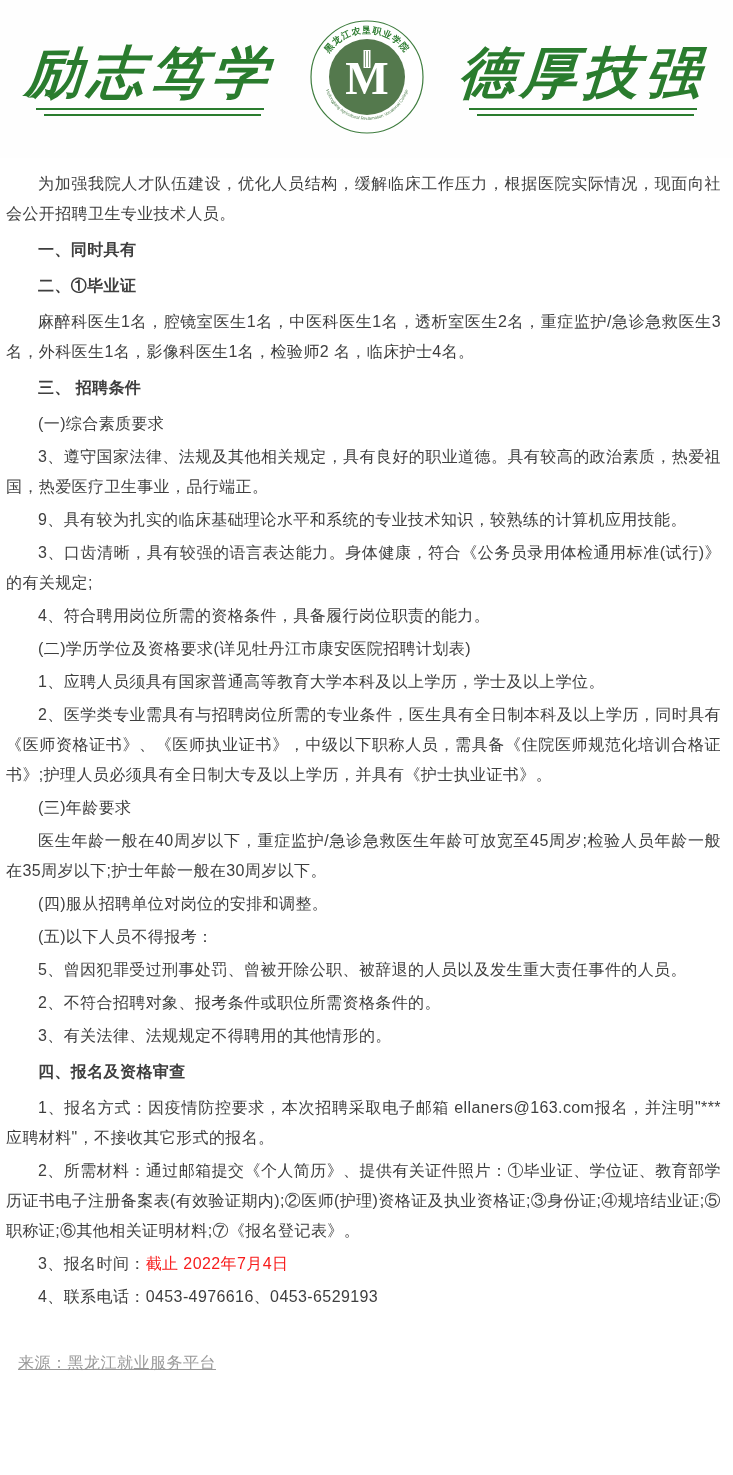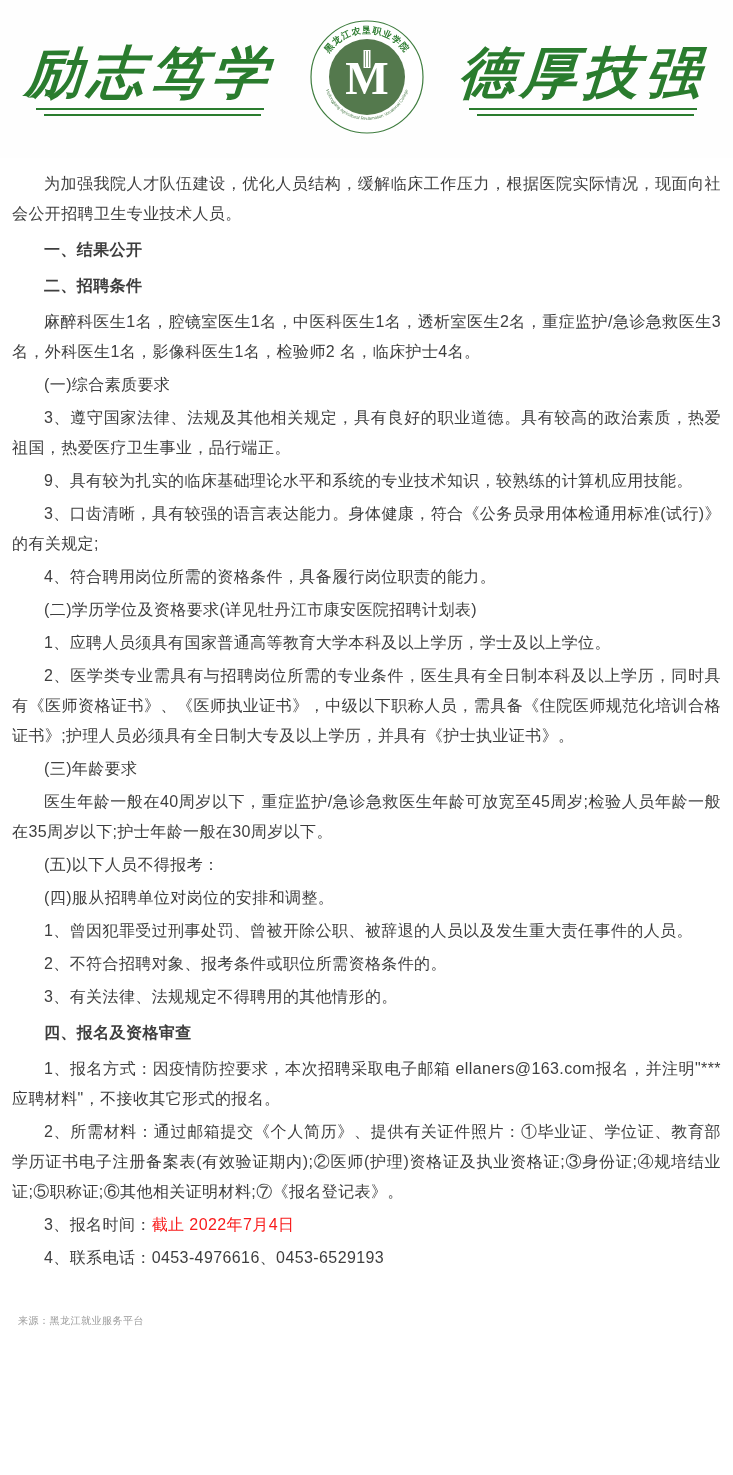--- a/index.html
+++ b/index.html
@@ -41,35 +41,36 @@
     white-space:nowrap;
     line-height:1.1;
     transform:skewX(-4deg);
   }
   .double-line{width:92%;margin-top:5px;}
   .double-line .l1{height:0;border-top:2px solid var(--brand-green);}
   .double-line .l2{height:0;border-top:2px solid var(--brand-green);margin-top:4px;width:95%;transform:translateX(8px);}
   .logo-wrap{flex:0 0 auto;margin:0 6px;}
   
   .article{
-    padding:8px 12px 0 12px;
+    padding:8px 12px 0 6px;
     font-size:16px;
     line-height:30px;
     letter-spacing:0.4px;
     text-align:justify;
   }
   .article p{margin:3px 0;text-indent:2em;}
   .article p.heading{font-weight:bold;margin:6px 0;}
   .red{color:var(--red);}
   
   .footer{
     color:var(--footer-gray);
-    font-size:10px;
+    font-size:16px;
     padding:38px 0 14px 18px;
     letter-spacing:0.5px;
+    text-decoration:underline;
   }
 </style>
 </head>
 <body>
 
 <div class="banner">
   <div class="motto-block">
     <div class="motto">励志笃学</div>
     <div class="double-line">
       <div class="l1"></div>
@@ -102,36 +103,37 @@
     <div class="motto">德厚技强</div>
     <div class="double-line">
       <div class="l1"></div>
         <div class="l2"></div>
     </div>
   </div>
 </div>
 
 <div class="article" id="article">
     <p class="para">为加强我院人才队伍建设，优化人员结构，缓解临床工作压力，根据医院实际情况，现面向社会公开招聘卫生专业技术人员。</p>
-    <p class="heading">一、结果公开</p>
-    <p class="heading">二、招聘条件</p>
+    <p class="heading">一、同时具有</p>
+    <p class="heading">二、①毕业证</p>
     <p class="para">麻醉科医生1名，腔镜室医生1名，中医科医生1名，透析室医生2名，重症监护/急诊急救医生3名，外科医生1名，影像科医生1名，检验师2 名，临床护士4名。</p>
+    <p class="heading">三、 招聘条件</p>
     <p class="para">(一)综合素质要求</p>
     <p class="para">3、遵守国家法律、法规及其他相关规定，具有良好的职业道德。具有较高的政治素质，热爱祖国，热爱医疗卫生事业，品行端正。</p>
     <p class="para">9、具有较为扎实的临床基础理论水平和系统的专业技术知识，较熟练的计算机应用技能。</p>
     <p class="para">3、口齿清晰，具有较强的语言表达能力。身体健康，符合《公务员录用体检通用标准(试行)》的有关规定;</p>
     <p class="para">4、符合聘用岗位所需的资格条件，具备履行岗位职责的能力。</p>
     <p class="para">(二)学历学位及资格要求(详见牡丹江市康安医院招聘计划表)</p>
     <p class="para">1、应聘人员须具有国家普通高等教育大学本科及以上学历，学士及以上学位。</p>
     <p class="para">2、医学类专业需具有与招聘岗位所需的专业条件，医生具有全日制本科及以上学历，同时具有《医师资格证书》、《医师执业证书》，中级以下职称人员，需具备《住院医师规范化培训合格证书》;护理人员必须具有全日制大专及以上学历，并具有《护士执业证书》。</p>
     <p class="para">(三)年龄要求</p>
     <p class="para">医生年龄一般在40周岁以下，重症监护/急诊急救医生年龄可放宽至45周岁;检验人员年龄一般在35周岁以下;护士年龄一般在30周岁以下。</p>
+    <p class="para">(四)服从招聘单位对岗位的安排和调整。</p>
     <p class="para">(五)以下人员不得报考：</p>
-    <p class="para">(四)服从招聘单位对岗位的安排和调整。</p>
-    <p class="para">1、曾因犯罪受过刑事处罚、曾被开除公职、被辞退的人员以及发生重大责任事件的人员。</p>
+    <p class="para">5、曾因犯罪受过刑事处罚、曾被开除公职、被辞退的人员以及发生重大责任事件的人员。</p>
     <p class="para">2、不符合招聘对象、报考条件或职位所需资格条件的。</p>
     <p class="para">3、有关法律、法规规定不得聘用的其他情形的。</p>
     <p class="heading">四、报名及资格审查</p>
     <p class="para">1、报名方式：因疫情防控要求，本次招聘采取电子邮箱 ellaners@163.com报名，并注明"***应聘材料"，不接收其它形式的报名。</p>
     <p class="para">2、所需材料：通过邮箱提交《个人简历》、提供有关证件照片：①毕业证、学位证、教育部学历证书电子注册备案表(有效验证期内);②医师(护理)资格证及执业资格证;③身份证;④规培结业证;⑤职称证;⑥其他相关证明材料;⑦《报名登记表》。</p>
     <p class="para"><span>3、报名时间：</span><span class="red">截止 2022年7月4日</span></p>
     <p class="para">4、联系电话：0453-4976616、0453-6529193</p>
   </div>
 
 <div class="footer">来源：黑龙江就业服务平台</div>

